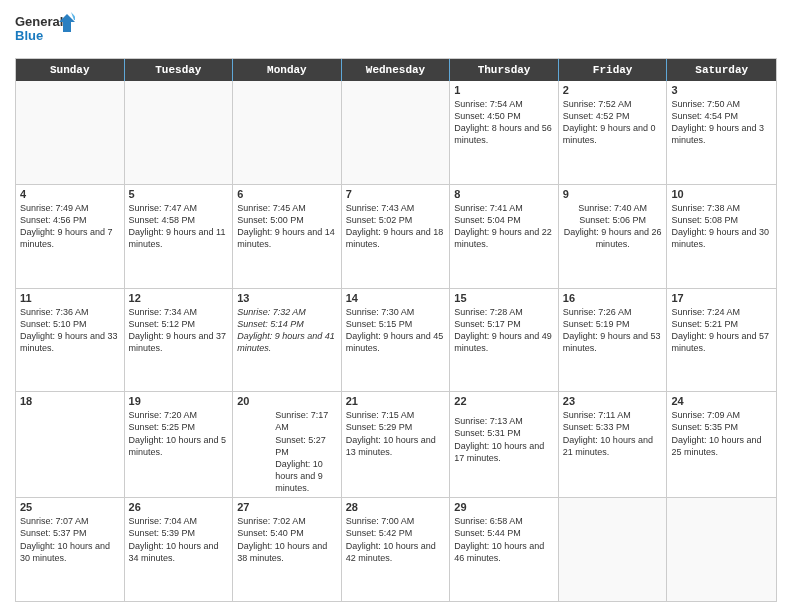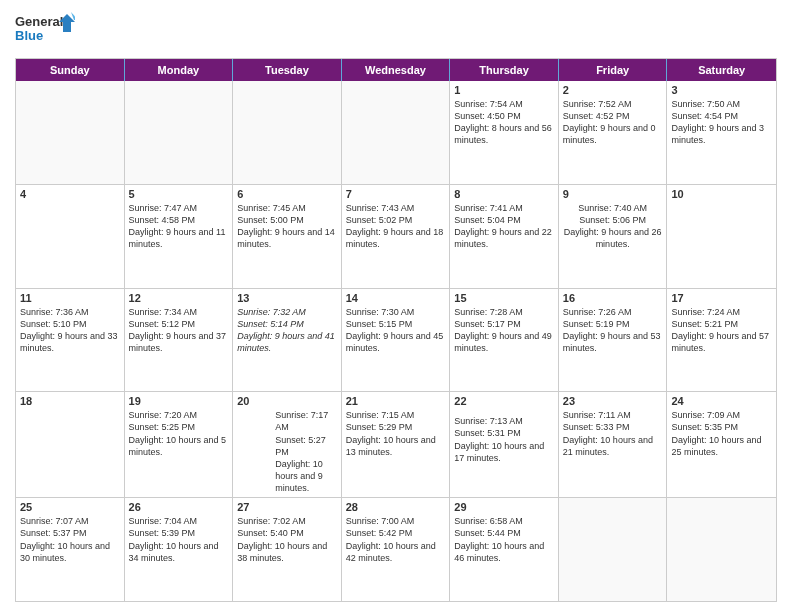--- a/index.html
+++ b/index.html
@@ -43,21 +43,22 @@
     }
     .calendar {
       flex: 1;
       display: flex;
       flex-direction: column;
       border: 1px solid #ccc;
     }
     .cal-header-row {
       display: grid;
       grid-template-columns: repeat(7, 1fr);
-      background: #701a75;
+      background: #404040;
+      font-family: Liberation Mono, monospace;
     }
     .cal-header-cell {
       color: #fff;
       font-size: 11px;
       font-weight: bold;
       text-align: center;
       padding: 5px 2px;
       border-right: 1px solid #5fa8d8;
     }
     .cal-header-cell:last-child { border-right: none; }
@@ -111,22 +112,22 @@
 </div>
     <div class="title-area">
       <div class="month-title"></div>
       <div class="location"></div>
     </div>
   </div>
 
   <div class="calendar">
     <div class="cal-header-row">
     <div class="cal-header-cell">Sunday</div>
+        <div class="cal-header-cell">Tuesday</div>
         <div class="cal-header-cell">Monday</div>
-        <div class="cal-header-cell">Tuesday</div>
         <div class="cal-header-cell">Wednesday</div>
         <div class="cal-header-cell">Thursday</div>
         <div class="cal-header-cell">Friday</div>
         <div class="cal-header-cell">Saturday</div>
       </div>
     <div class="cal-body">
     <div class="cal-week">
           <div class="cal-cell empty"></div>
           <div class="cal-cell empty"></div>
           <div class="cal-cell empty"></div>
@@ -146,20 +147,23 @@
           <div class="cal-cell">
             <div class="day-num">3</div>
             <div class="day-info" style="white-space: pre-line;">Sunrise: 7:50 AM
 Sunset: 4:54 PM
 Daylight: 9 hours and 3 minutes.</div>
           </div>
         </div>
         <div class="cal-week">
           <div class="cal-cell">
             <div class="day-num">4</div>
+            <div class="day-info" style="white-space: pre-line;">Sunrise: 7:49 AM
+Sunset: 4:56 PM
+Daylight: 9 hours and 7 minutes.</div>
           </div>
           <div class="cal-cell">
             <div class="day-num">5</div>
             <div class="day-info" style="white-space: pre-line;">Sunrise: 7:47 AM
 Sunset: 4:58 PM
 Daylight: 9 hours and 11 minutes.</div>
           </div>
           <div class="cal-cell">
             <div class="day-num">6</div>
             <div class="day-info" style="white-space: pre-line;">Sunrise: 7:45 AM
@@ -179,20 +183,23 @@
 Daylight: 9 hours and 22 minutes.</div>
           </div>
           <div class="cal-cell">
             <div class="day-num">9</div>
             <div class="day-info" style="white-space: pre-line; text-align: center;">Sunrise: 7:40 AM
 Sunset: 5:06 PM
 Daylight: 9 hours and 26 minutes.</div>
           </div>
           <div class="cal-cell">
             <div class="day-num">10</div>
+            <div class="day-info" style="white-space: pre-line;">Sunrise: 7:38 AM
+Sunset: 5:08 PM
+Daylight: 9 hours and 30 minutes.</div>
           </div>
         </div>
         <div class="cal-week">
           <div class="cal-cell">
             <div class="day-num">11</div>
             <div class="day-info" style="white-space: pre-line;">Sunrise: 7:36 AM
 Sunset: 5:10 PM
 Daylight: 9 hours and 33 minutes.</div>
           </div>
           <div class="cal-cell">

